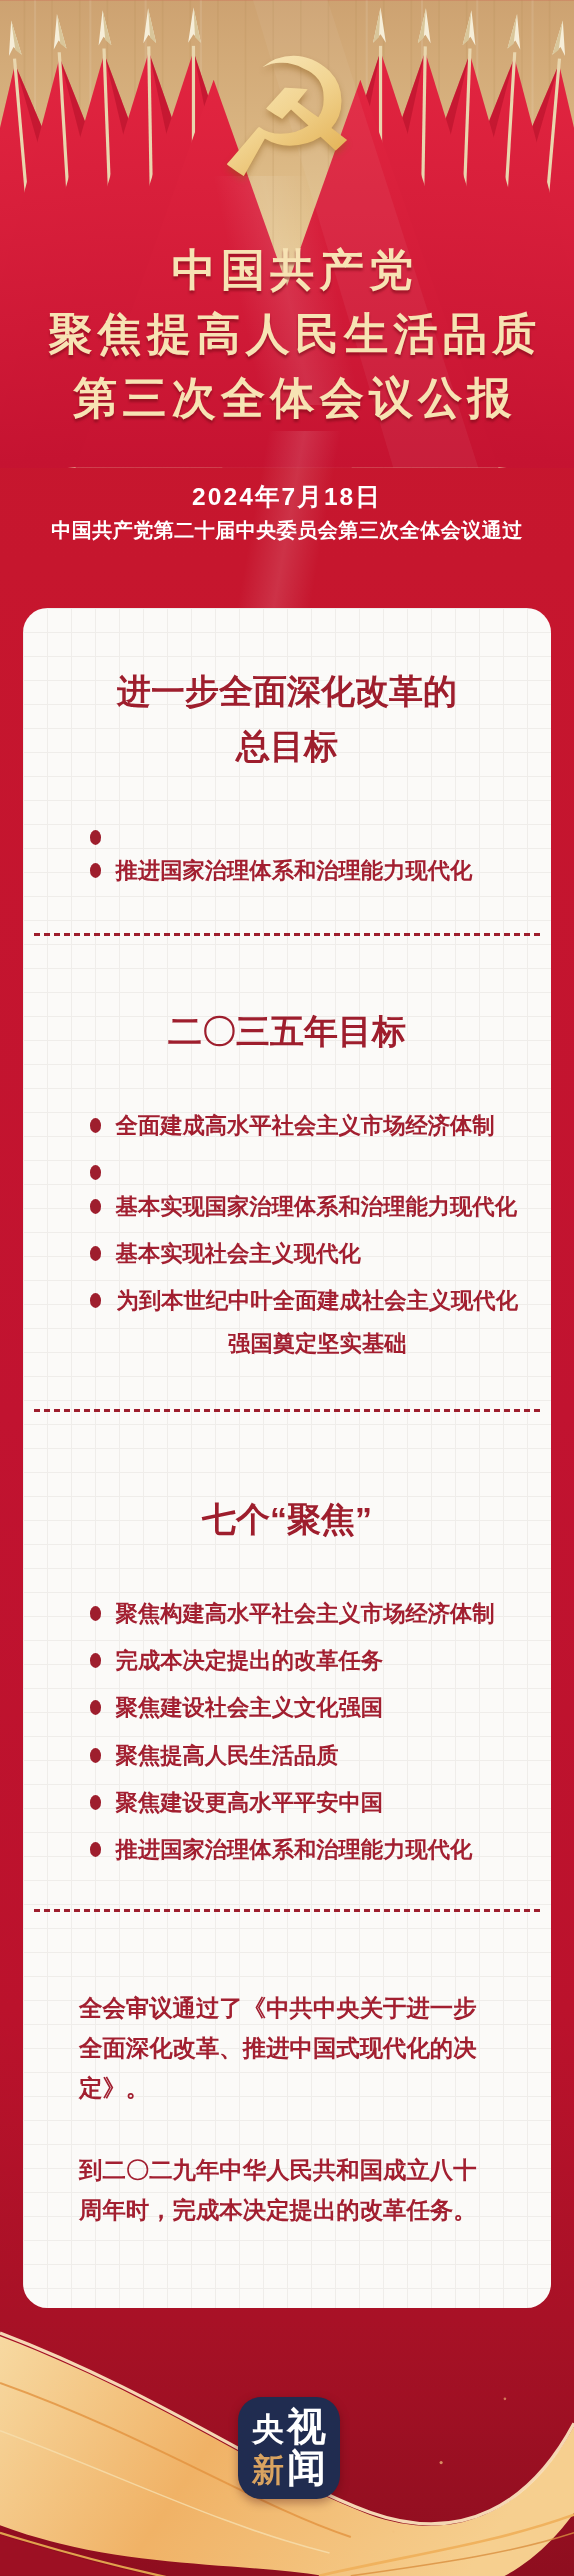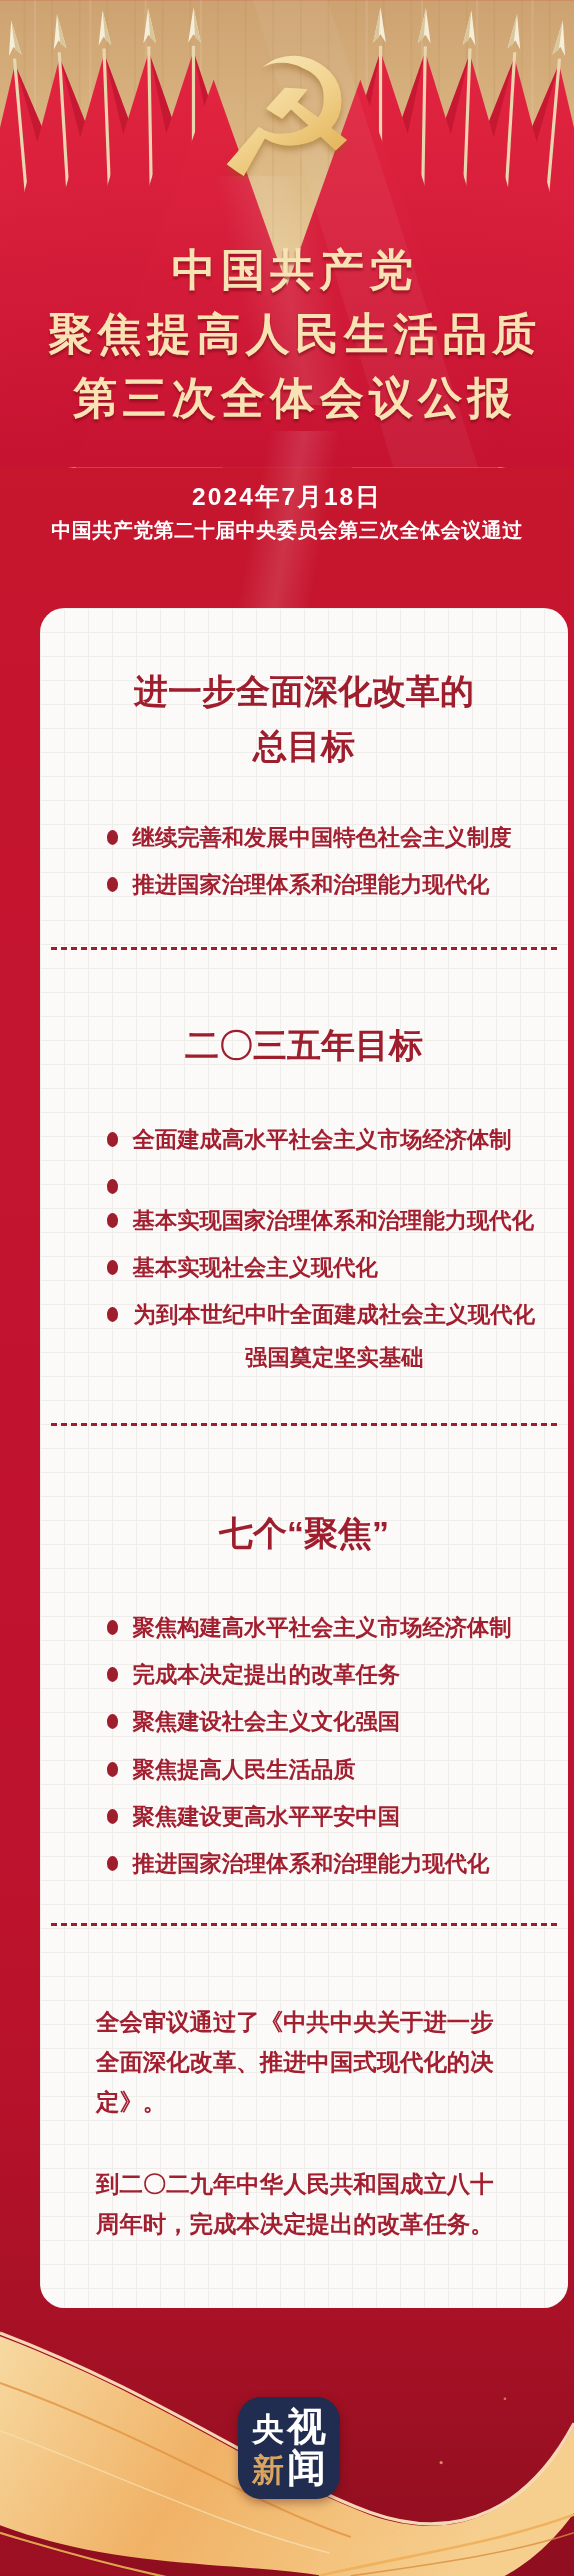--- a/index.html
+++ b/index.html
@@ -33,21 +33,20 @@
     color:#ffffff;font-size:20px;font-weight:700;letter-spacing:0.5px;white-space:nowrap;}
 
   .card{
     position:absolute;left:23px;top:608px;width:528px;height:1700px;
     border-radius:24.5px;box-sizing:border-box;padding:0 32px;overflow:hidden;
     background-color:#fbfaf8;
     background-image:
       linear-gradient(#efedea 1.1px, transparent 1.1px),
       linear-gradient(90deg, #efedea 1.1px, transparent 1.1px);
     background-size:24px 24px;
-    margin-left:17px;
   }
   .card h2{
     font-size:34px;line-height:55px;font-weight:900;color:#9e1e2d;
     text-align:center;margin:0 auto;
   }
   .h1st{margin-top:56px !important;max-width:351px;}
   .h2nd{margin-top:68px !important;}
   .h3rd{margin-top:80px !important;}
   .blist{list-style:none;margin:0;padding:0 0 0 35px;}
   .ul1{margin-top:42px;} .ul2{margin-top:45px;text-align:center;} .ul3{margin-top:45px;}
@@ -146,21 +145,20 @@
 
   <div class="date-line">2024年7月18日</div>
   <div class="passed-line">中国共产党第二十届中央委员会第三次全体会议通过</div>
 
   <div class="card">
 
     <h2 class="h1st">进一步全面深化改革的总目标</h2>
     <ul class="blist ul1">
       <li>
         <span class="dot"></span>
-        <span class="li-text">继续完善和发展中国特色社会主义制度</span>
       </li>
       <li>
         <span class="dot"></span>
         <span class="li-text">推进国家治理体系和治理能力现代化</span>
       </li>
     </ul>
 
     <div class="divider"></div>
 
     <h2 class="h2nd">二〇三五年目标</h2>

